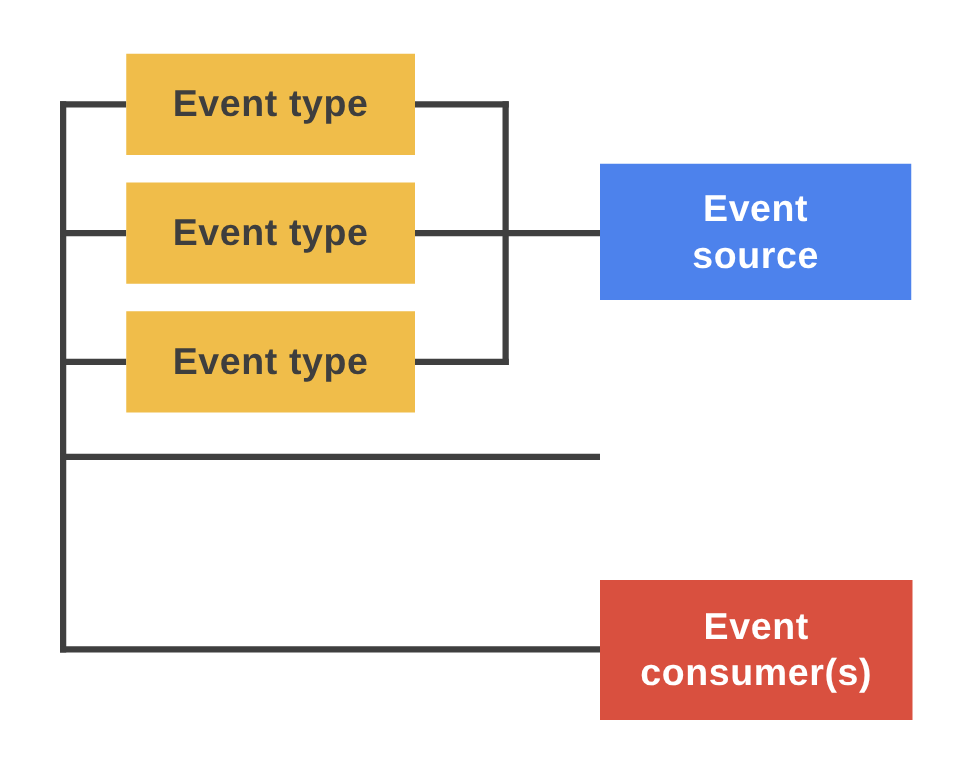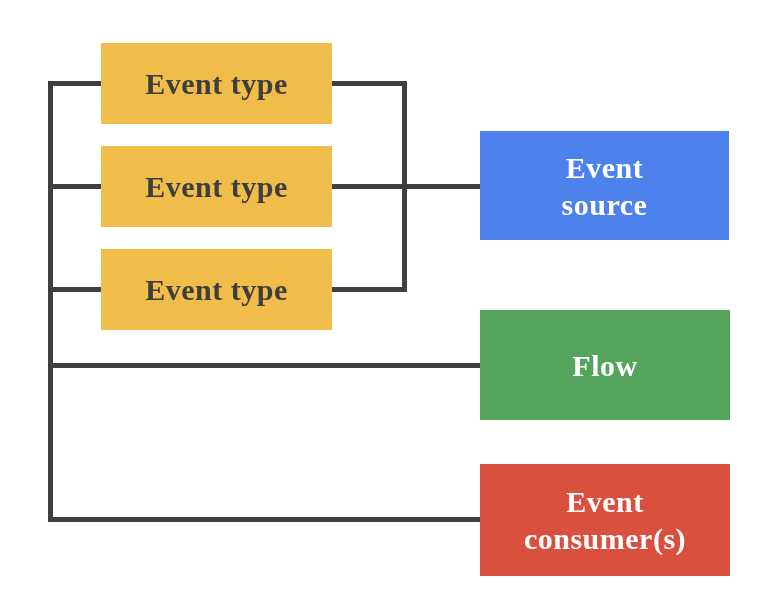--- a/index.html
+++ b/index.html
@@ -6,21 +6,21 @@
     margin: 0;
     padding: 0;
     background: #ffffff;
   }
   .canvas {
     position: relative;
     width: 762px;
     height: 608px;
     background: #ffffff;
     overflow: hidden;
-    font-family: Liberation Serif, serif;
+    font-family: Liberation Sans, sans-serif;
   }
   .node {
     position: absolute;
     display: flex;
     align-items: center;
     justify-content: center;
     text-align: center;
     font-weight: bold;
     font-size: 30px;
     line-height: 37px;
@@ -93,22 +93,19 @@
   </div>
   <div class="node event-type t3" style="background-color: rgb(240, 189, 74);">
     <span class="node-label" style="color: rgb(62, 62, 62);">Event type</span>
   </div>
 
   <div class="node event-source" style="background-color: rgb(77, 130, 236);">
     <span class="node-label">Event
 source</span>
   </div>
 
-  <div class="node flow" style="background-color: rgb(85, 164, 92);">
-    <span class="node-label">Flow</span>
-  </div>
 
   <div class="node event-consumer" style="background-color: rgb(217, 80, 63);">
     <span class="node-label">Event
 consumer(s)</span>
   </div>
 
 </div>
 
 </body></html>

